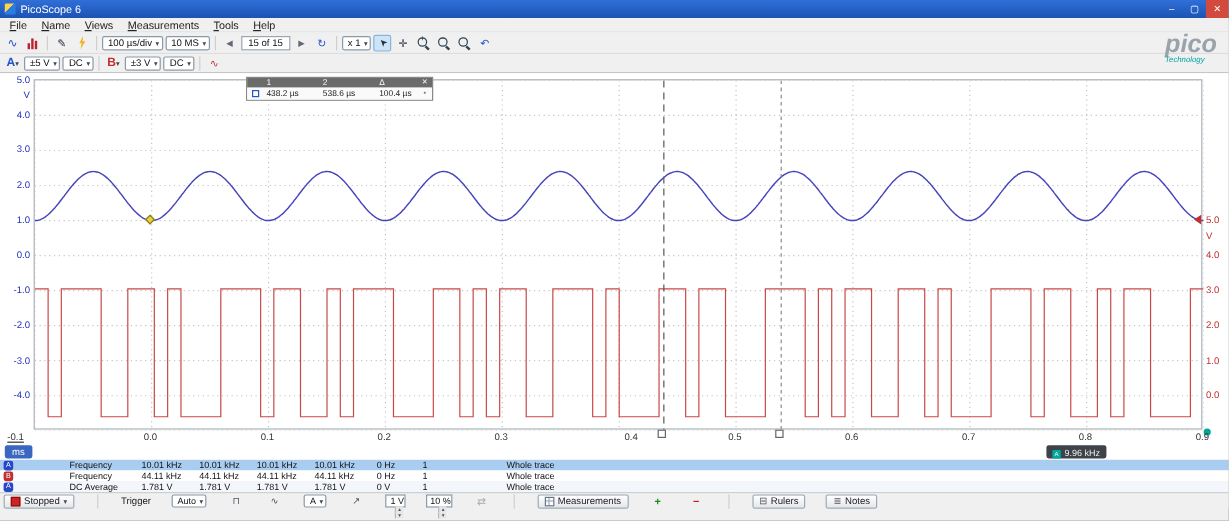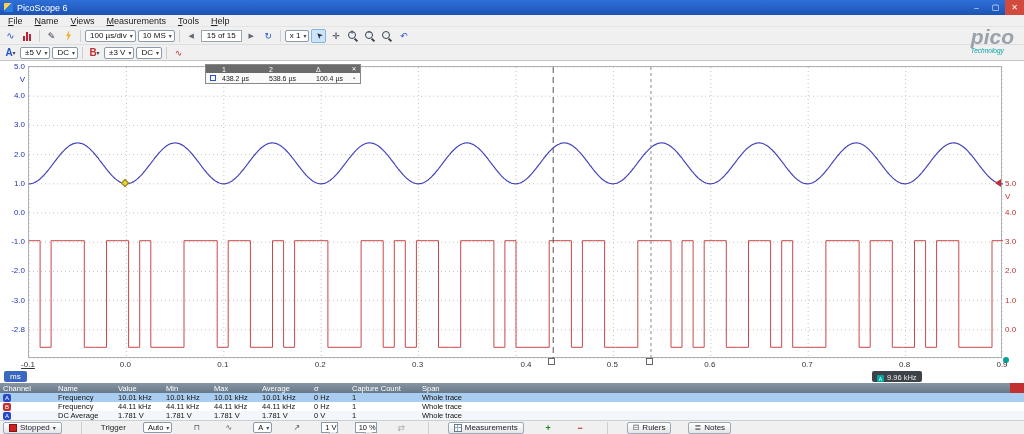--- a/index.html
+++ b/index.html
@@ -304,58 +304,46 @@
     </div>
   <div class="ylab" style="left: 0px; top: 1px;">5.0</div>
       <div class="ylab" style="left: 0px; top: 30.2px;">4.0</div>
       <div class="ylab" style="left: 0px; top: 59.4px;">3.0</div>
       <div class="ylab" style="left: 0px; top: 88.6px;">2.0</div>
       <div class="ylab" style="left: 0px; top: 117.8px;">1.0</div>
       <div class="ylab" style="left: 0px; top: 147px;">0.0</div>
       <div class="ylab" style="left: 0px; top: 176.2px;">-1.0</div>
       <div class="ylab" style="left: 0px; top: 205.4px;">-2.0</div>
       <div class="ylab" style="left: 0px; top: 234.6px;">-3.0</div>
-      <div class="ylab" style="left: 0px; top: 263.8px;">-2.8</div>
+      <div class="ylab" style="left: 0px; top: 263.8px;">-4.0</div>
       <div class="ylab" style="left: 0px; top: 14px;">V</div>
       <div class="ylab-b" style="left: 1005px; top: 117.8px;">5.0</div>
       <div class="ylab-b" style="left: 1005px; top: 147px;">4.0</div>
       <div class="ylab-b" style="left: 1005px; top: 176.2px;">3.0</div>
       <div class="ylab-b" style="left: 1005px; top: 205.4px;">2.0</div>
       <div class="ylab-b" style="left: 1005px; top: 234.6px;">1.0</div>
       <div class="ylab-b" style="left: 1005px; top: 263.8px;">0.0</div>
       <div class="ylab-b" style="left: 1005px; top: 130.8px;">V</div>
-      <div class="xlab" style="left: 15px; top: 299px; text-decoration: underline;">-0.1</div>
+      <div class="xlab" style="left: 0; top: 299px; text-decoration: underline;">-0.1</div>
       <div class="xlab" style="left: 112.4px; top: 299px;">0.0</div>
       <div class="xlab" style="left: 209.8px; top: 299px;">0.1</div>
       <div class="xlab" style="left: 307.2px; top: 299px;">0.2</div>
       <div class="xlab" style="left: 404.6px; top: 299px;">0.3</div>
       <div class="xlab" style="left: 513px; top: 299px;">0.4</div>
       <div class="xlab" style="left: 599.4px; top: 299px;">0.5</div>
       <div class="xlab" style="left: 696.8px; top: 299px;">0.6</div>
       <div class="xlab" style="left: 794.2px; top: 299px;">0.7</div>
       <div class="xlab" style="left: 891.6px; top: 299px;">0.8</div>
       <div class="xlab" style="left: 989px; top: 299px;">0.9</div>
       <div class="trig" style="left: 122.4px; top: 118.8px;"></div>
       <div class="cursor-handle" style="left: 548.207px; top: 297px;"></div>
       <div class="cursor-handle" style="left: 645.996px; top: 297px;"></div>
     </div>
 
   <div>
-    <div class="mt-h">
-      <span class="c0">Channel</span>
-      <span class="c1">Name</span>
-      <span class="c2">Value</span>
-      <span class="c3">Min</span>
-      <span class="c4">Max</span>
-      <span class="c5">Average</span>
-      <span class="c6">σ</span>
-      <span class="c7">Capture Count</span>
-      <span class="c8">Span</span>
-      <span class="scroll-ind"></span>
-    </div>
     <div class="mt-r sel">
       <span class="c0">
           <span class="chip chip-a">A</span>
         </span>
       <span class="c1">Frequency</span>
       <span class="c2">10.01 kHz</span>
       <span class="c3">10.01 kHz</span>
       <span class="c4">10.01 kHz</span>
       <span class="c5">10.01 kHz</span>
       <span class="c6">0 Hz</span>

